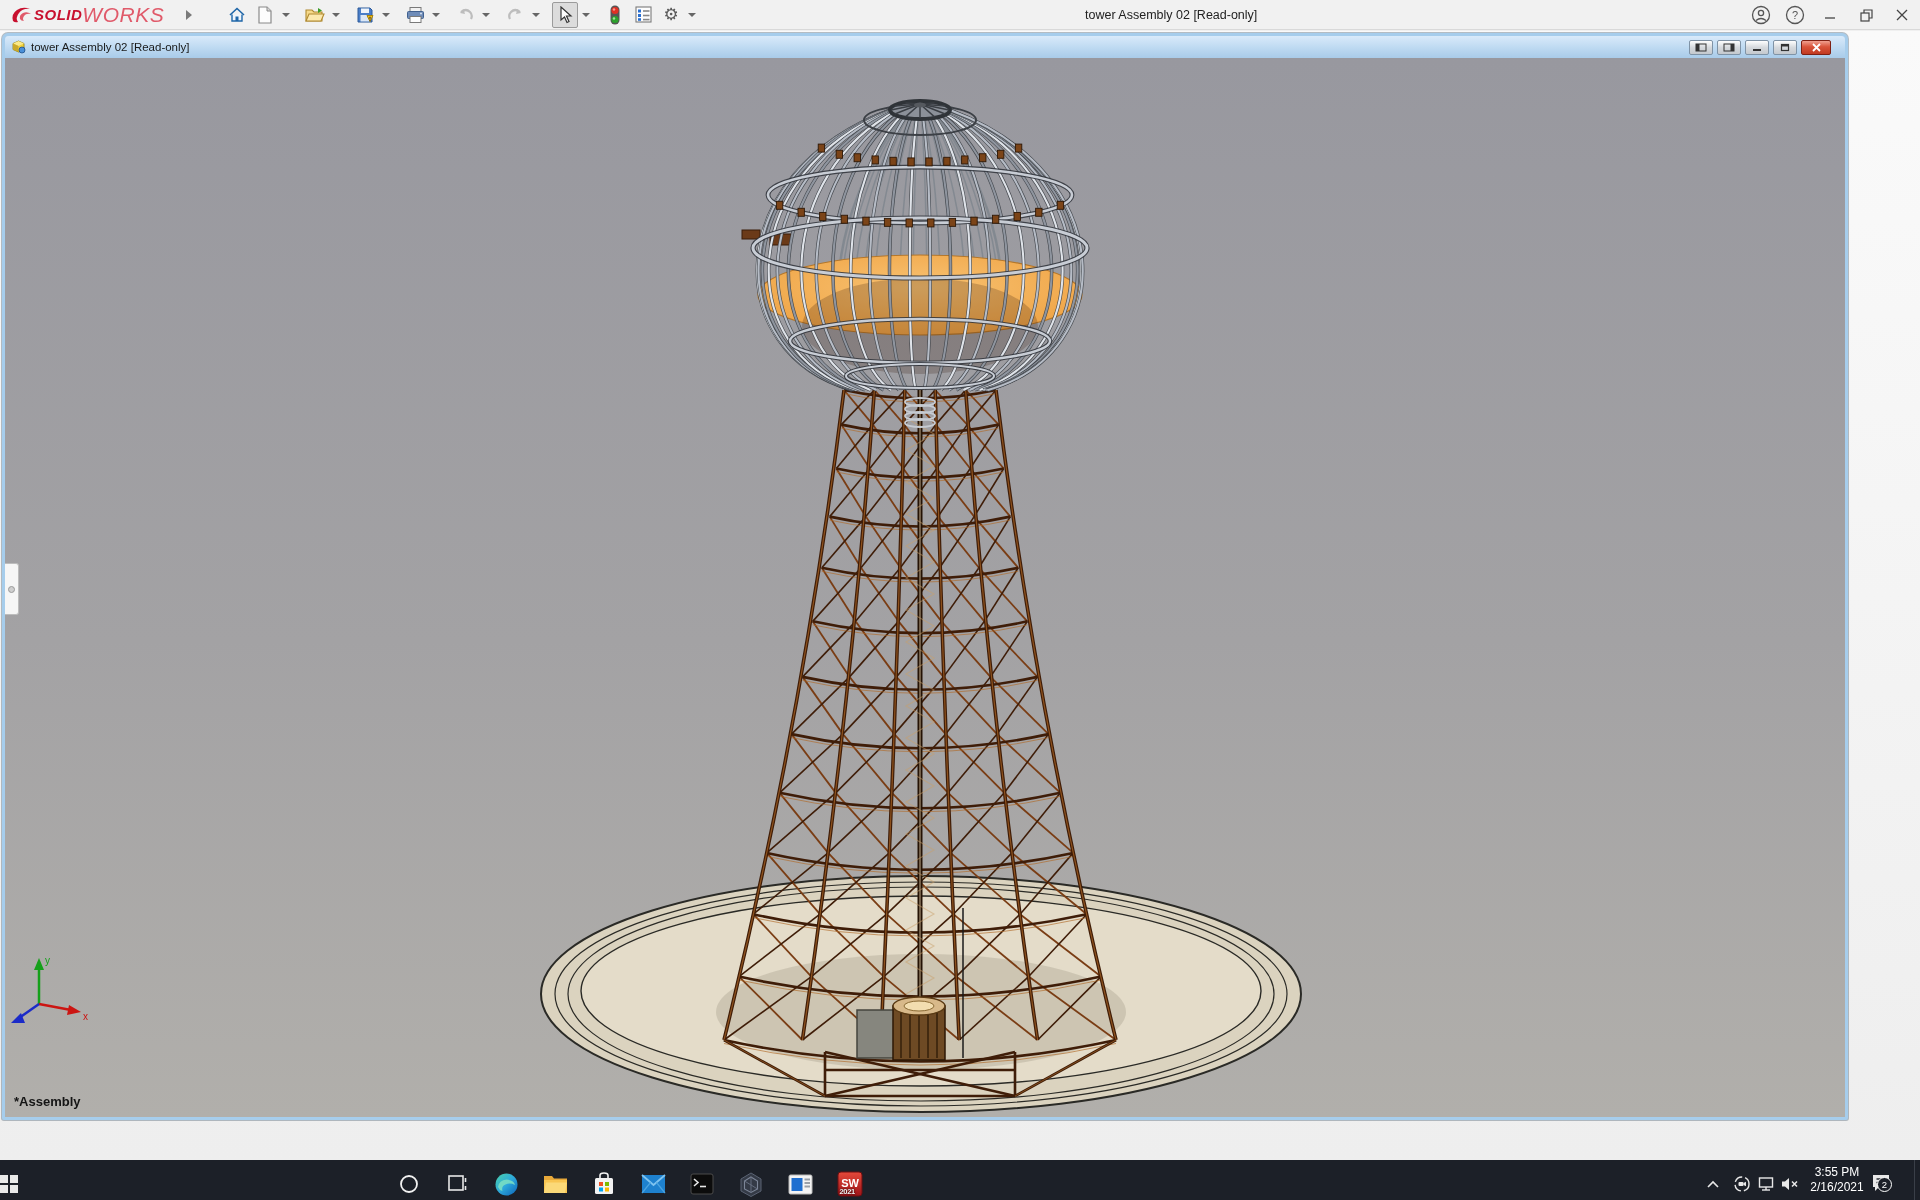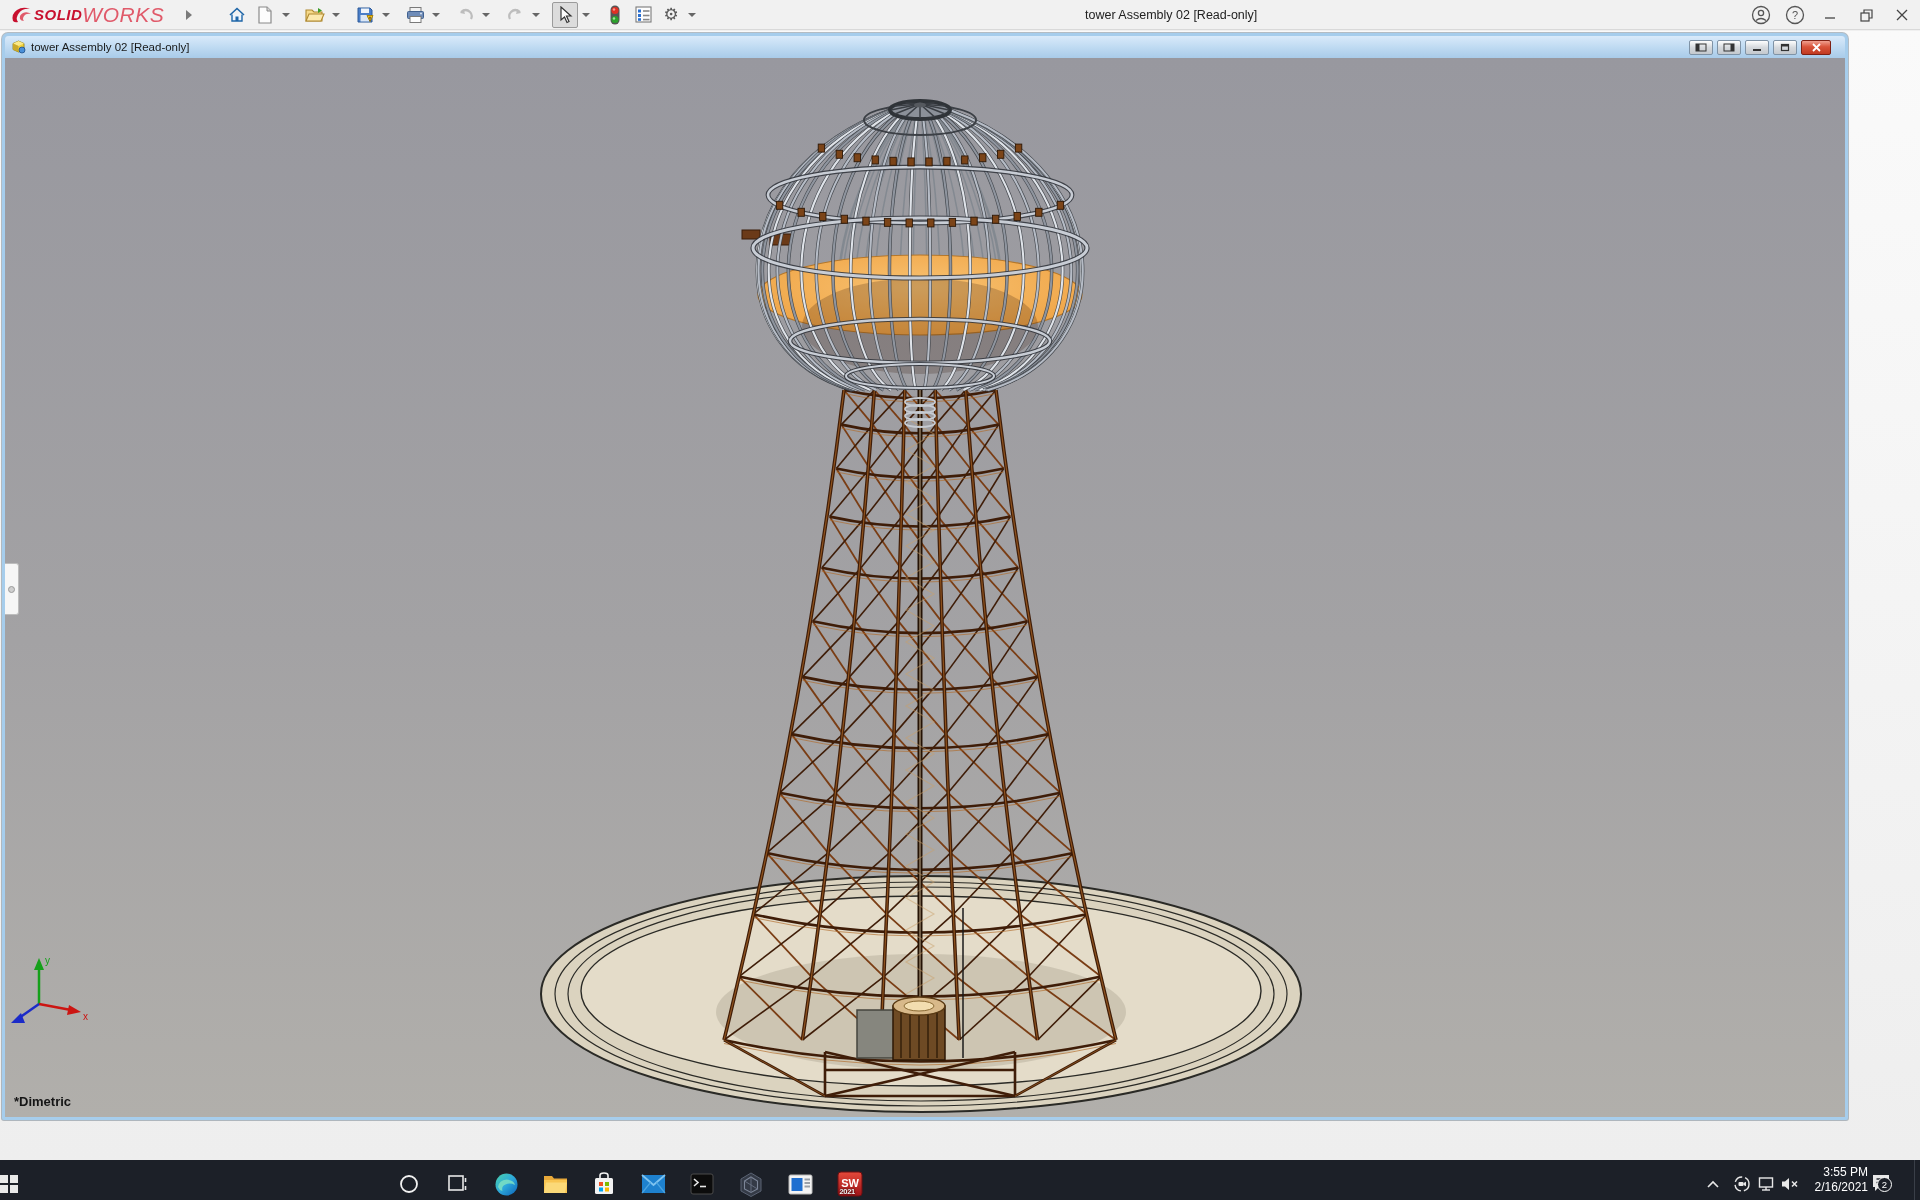--- a/index.html
+++ b/index.html
@@ -62,21 +62,21 @@
   .searchbox { position:absolute; left:48px; top:0; width:350px; height:40px; background:#f3f3f3;
     border:1px solid #8a8a8a; display:flex; align-items:center; }
   .searchbox input { border:none; outline:none; background:transparent; font-size:13.5px; color:#333;
     width:280px; font-family:"Liberation Sans", sans-serif; }
   .searchbox input::placeholder { color:#454545; opacity:1; }
   .search-glyph { margin:0 12px 0 14px; }
   .indicator { position:absolute; bottom:0; height:2.5px; background:#76b9ed; border-radius:1px; }
   .sw-year { position:absolute; bottom:1px; right:8px; font-size:7.5px; font-weight:bold; color:#f2f2f2;
     text-shadow:0 0 2px #000; letter-spacing:-.3px;margin-top:24px; }
   .tray-clock { position:absolute; top:0; height:40px; display:flex; flex-direction:column;
-    align-items:flex-end; justify-content:center; color:#fff; font-size:12px; line-height:15px; }
+    align-items:center; justify-content:center; color:#fff; font-size:12px; line-height:15px; }
   .badge { position:absolute; right:2px; bottom:4px; width:15px; height:15px; border-radius:50%;
     background:#1c2028; border:1.5px solid #fff; color:#fff; font-size:9.5px; display:flex;
     align-items:center; justify-content:center; }
   .show-desktop { position:absolute; right:0; top:0; width:6px; height:40px; border-left:1px solid #3a3f48; }
 </style>
 </head>
 <body>
 
 <div id="root">
 
@@ -606,21 +606,21 @@
             <line x1="34" y1="946" x2="66" y2="952" stroke="#cc1512" stroke-width="2.5"></line>
             <polygon points="76,954 64,947 62,957" fill="#cc1512"></polygon>
             <line x1="34" y1="946" x2="14" y2="960" stroke="#1b2bc8" stroke-width="2.5"></line>
             <polygon points="6,965 16,955 20,965" fill="#1b2bc8"></polygon>
             <text x="78" y="962" font-size="10" fill="#cc1512" font-family="Liberation Sans, sans-serif">x</text>
             <text x="40" y="906" font-size="10" fill="#15a01a" font-family="Liberation Sans, sans-serif">y</text>
           </svg>
         <div class="pane-tab">
             <div class="dot"></div>
           </div>
-        <div class="view-label">*Dimetric</div>
+        <div class="view-label">*Assembly</div>
       </div>
     </div>
   </div>
 
   <div class="taskbar">
     <div class="tb-slot start">
       <div class="win-logo">
           <div></div>
           <div></div>
           <div></div>

